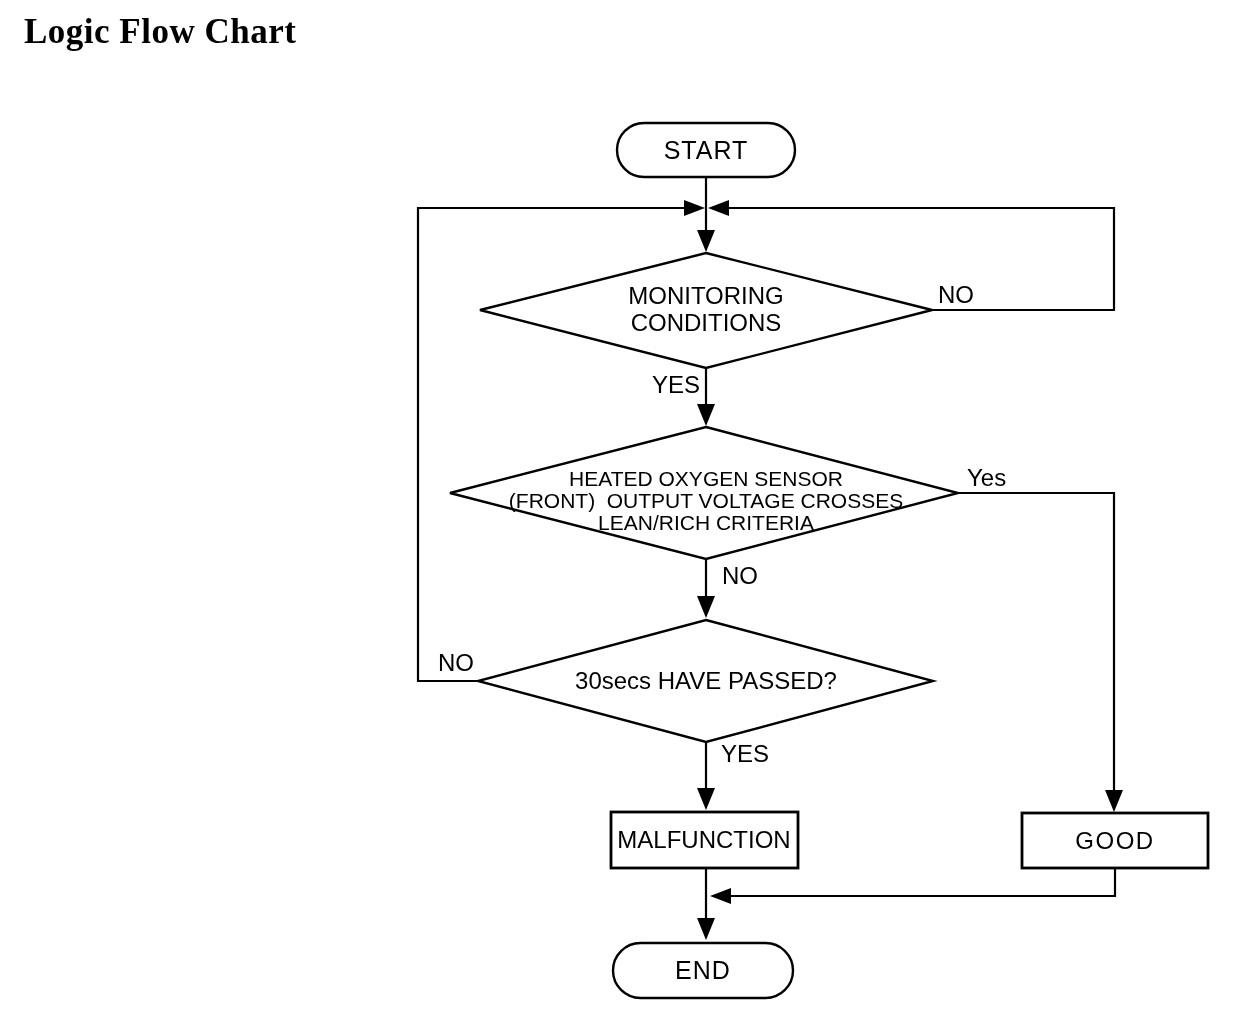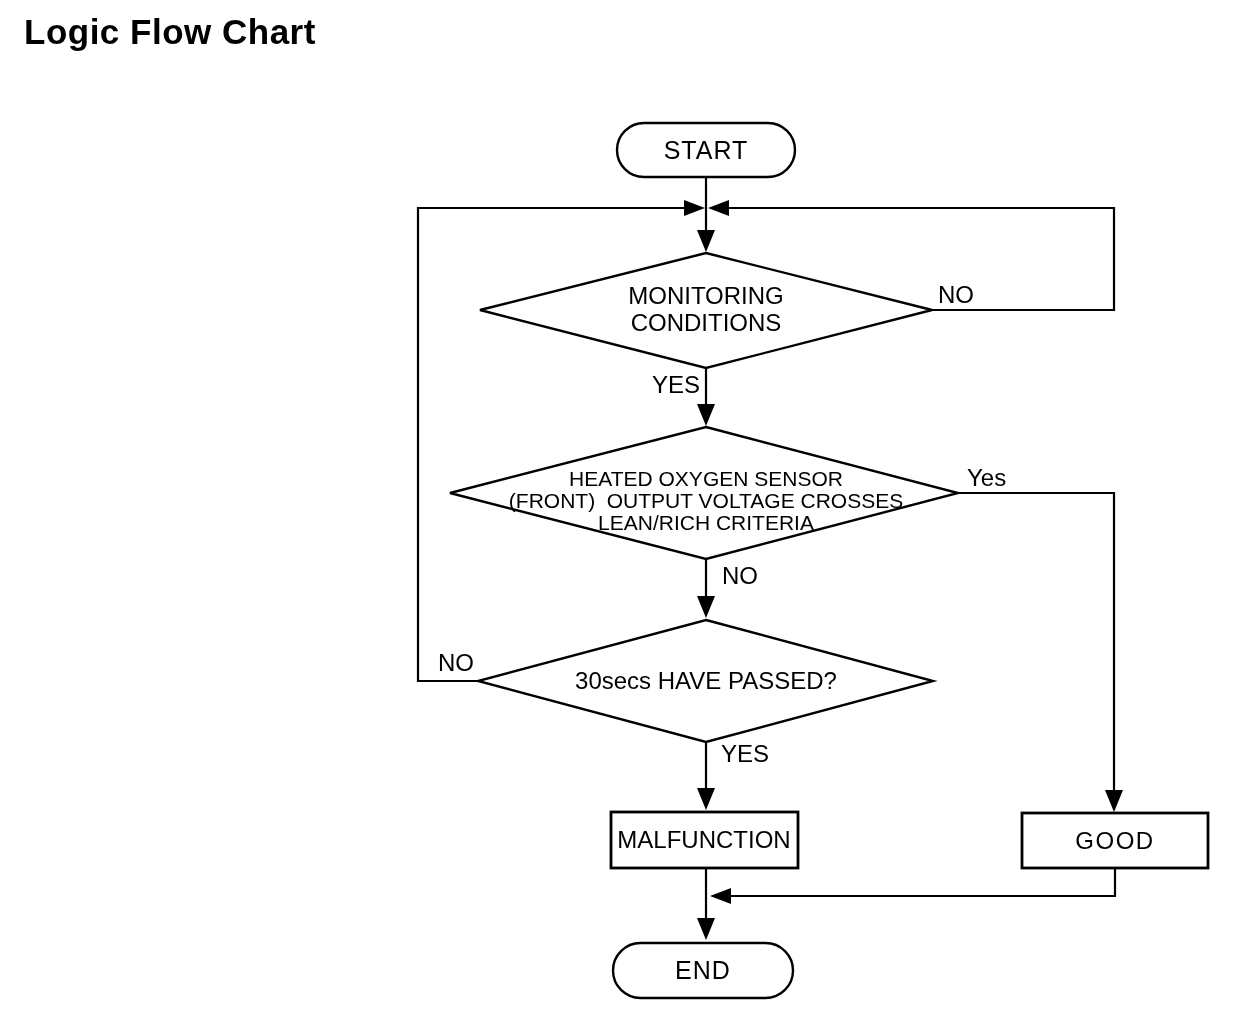--- a/index.html
+++ b/index.html
@@ -19,21 +19,21 @@
   }
   .page-title {
     position: absolute;
     left: 24px;
     top: 12px;
     margin: 0;
     font-size: 35px;
     font-weight: 700;
     color: #000000;
     letter-spacing: 0.5px;
-    font-family: Liberation Sans, sans-serif;
+    font-family: Liberation Serif, serif;
   }
   svg.flow {
     position: absolute;
     left: 0;
     top: 0;
   }
   svg.flow .shape {
     fill: #ffffff;
     stroke: #000000;
     stroke-width: 2.4;

